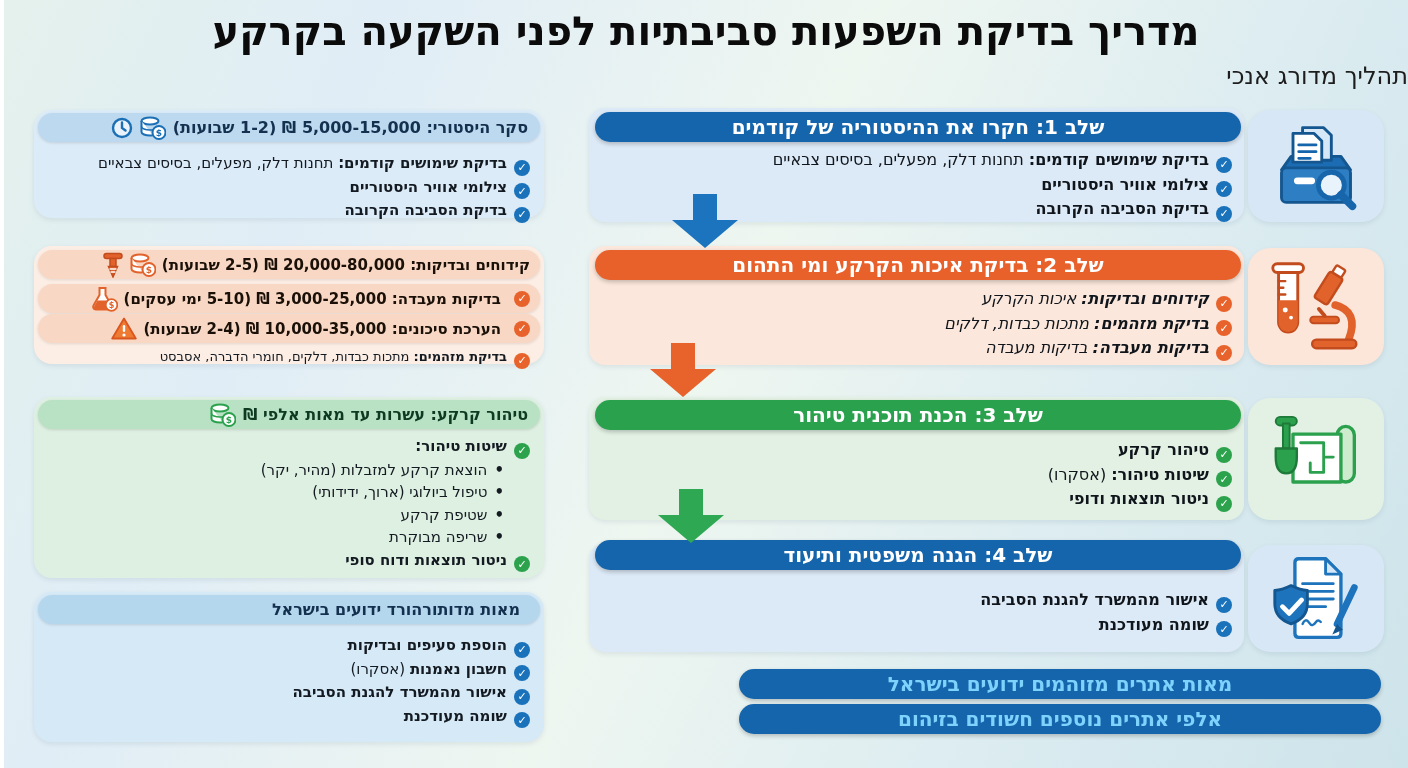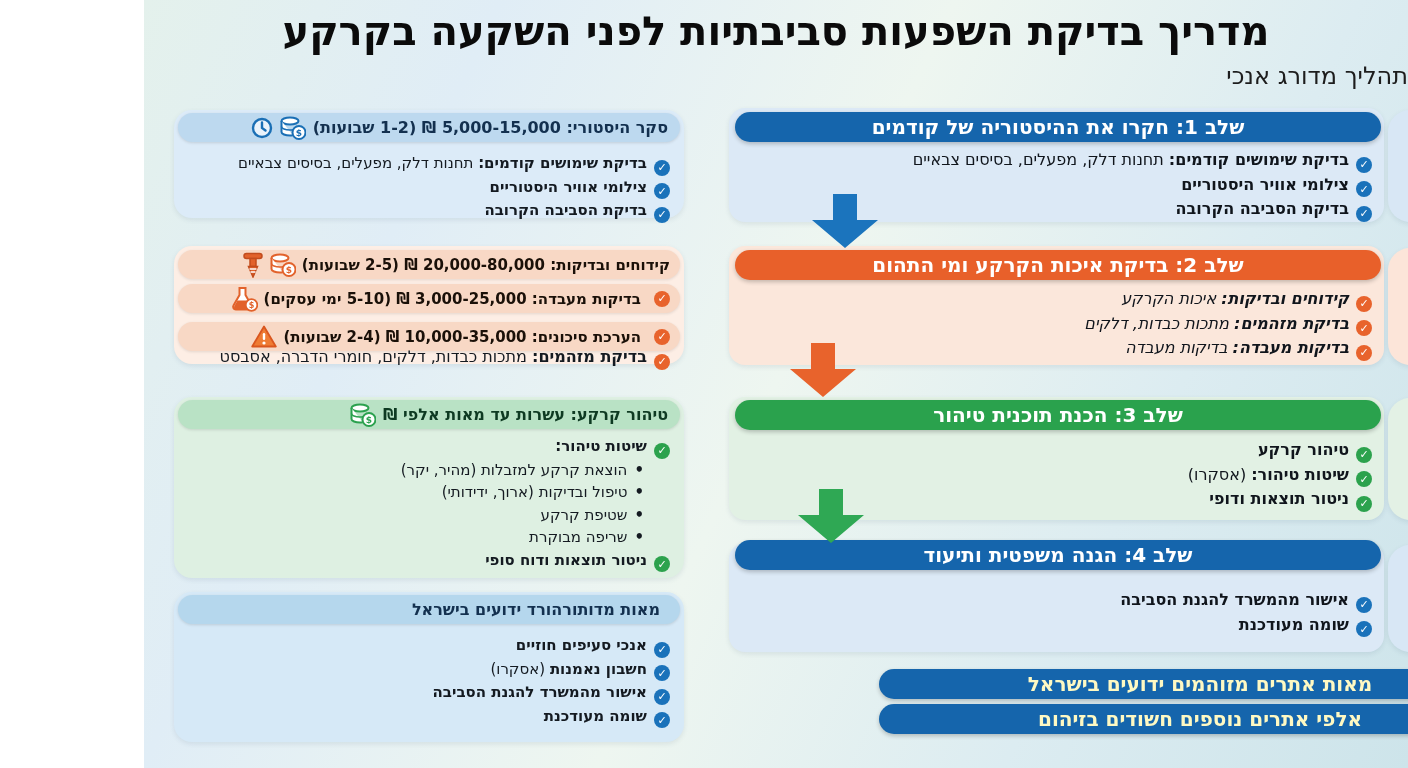--- a/index.html
+++ b/index.html
@@ -1,18 +1,18 @@
 <!DOCTYPE html>
 <html lang="he" dir="rtl"><head>
 <meta charset="utf-8">
 <style>
   * { margin:0; padding:0; box-sizing:border-box; }
   html,body { width:1408px; height:768px; }
   body { font-family:"DejaVu Sans","Liberation Sans",sans-serif; }
-  .canvas { position:relative; width:1264px; height:768px; overflow:hidden; direction:rtl;
+  .canvas { position:relative; width:1404px; height:768px; overflow:hidden; direction:rtl;
     background:linear-gradient(115deg,#e4f1ec 0%,#e0edf6 22%,#eef6f0 50%,#dcecf1 75%,#cde4ea 100%); }
 
   .title { position:absolute; top:8px; left:0; width:100%; text-align:center;
     font-size:40px; font-weight:bold; color:#0b0b0b; }
   .subtitle { position:absolute; top:62px; left:0; width:100%; text-align:right;
     font-size:24px; color:#1d1d1d; }
 
   
   .strip { position:absolute; left:585px; width:655px; border-radius:16px;
     box-shadow:0 2px 5px rgba(40,70,100,.10); }
@@ -68,29 +68,29 @@
   .box-items { position:absolute; right:14px; left:14px; text-align:right;
     font-size:15px; color:#141a21; }
   .bi1 { top:42px; line-height:23px; }
   .bi3 { top:38px; line-height:23px; }
   .bi4 { top:42px; line-height:25px; font-weight:bold; }
   .bi4 .reg { font-weight:normal; }
 
   .row-pill { position:absolute; left:4px; right:4px; height:29px; border-radius:15px;
     background:#f8d8c5; display:flex; align-items:center; gap:6px; padding:0 10px;
     font-weight:bold; font-size:15px; color:#1a1008; box-shadow:0 1px 3px rgba(0,0,0,.10); }
-  .rp1 { top:4px; } .rp2 { top:38px; } .rp3 { top:76px; }
+  .rp1 { top:4px; } .rp2 { top:38px; } .rp3 { top:68px; }
   .row-free { position:absolute; right:14px; left:8px; top:102px; text-align:right;
-    font-size:16px; color:#141a21; line-height:17px; }
+    font-size:13px; color:#141a21; line-height:17px; }
 
   .bullet-line { line-height:22.5px; padding-right:26px; }
   .dot::before { content:"•"; margin-left:7px; font-weight:bold; }
 
   .banner { position:absolute; left:735px; width:642px; height:30px; border-radius:15px;
-    background:#1565ac; color:#fef9c3; font-weight:bold; font-size:20px;
+    background:#1565ac; color:#7dd3fc; font-weight:bold; font-size:20px;
     display:flex; align-items:center; justify-content:center; box-shadow:0 2px 4px rgba(0,0,0,.22); }
   .bn1 { top:669px; } .bn2 { top:704px; }
 
   .mini { display:inline-flex; flex:0 0 auto; vertical-align:-6px; }
 </style>
 </head>
 <body>
 
 <div class="canvas">
 
@@ -302,33 +302,33 @@
             <path d="M1.5 5 v11 c0 2 3.8 3.5 8.5 3.5 c1 0 2 -.1 2.9 -.2" fill="#fff" stroke="#2ba14e" stroke-width="2"></path>
             <path d="M1.5 10.5 c0 2 3.8 3.5 8.5 3.5 c1.2 0 2.3 -.1 3.3 -.3" fill="none" stroke="#2ba14e" stroke-width="1.6"></path>
             <circle cx="19" cy="16.5" r="6.5" fill="#fff" stroke="#2ba14e" stroke-width="2"></circle>
             <text x="19" y="19.8" text-anchor="middle" font-size="9" font-weight="bold" fill="#2ba14e">$</text>
           </svg>
       </span>
     </div>
     <div class="box-items bi3">
       <div class="s-line"><span class="chk chk-green"></span><span class="bld">שיטות טיהור:</span></div>
       <div class="bullet-line"><span class="dot">הוצאת קרקע למזבלות (מהיר, יקר)</span></div>
-      <div class="bullet-line"><span class="dot">טיפול ובדיקות (ארוך, ידידותי)</span></div>
+      <div class="bullet-line"><span class="dot">טיפול ביולוגי (ארוך, ידידותי)</span></div>
       <div class="bullet-line"><span class="dot">שטיפת קרקע</span></div>
       <div class="bullet-line"><span class="dot">שריפה מבוקרת</span></div>
       <div class="s-line"><span class="chk chk-green"></span><span class="bld">ניטור תוצאות ודוח סופי</span></div>
     </div>
   </div>
 
   <div class="box b4">
     <div class="box-header bh4">
       <span>מאות מדותורהורד ידועים בישראל</span>
     </div>
     <div class="box-items bi4">
-      <div class="s-line"><span class="chk chk-blue"></span><span>אנכי סעיפים חוזיים</span><span class="reg"></span></div>
+      <div class="s-line"><span class="chk chk-blue"></span><span>הוספת סעיפים ובדיקות</span><span class="reg"></span></div>
       <div class="s-line"><span class="chk chk-blue"></span><span>חשבון נאמנות</span><span class="reg"> (אסקרו)</span></div>
       <div class="s-line"><span class="chk chk-blue"></span><span>אישור מהמשרד להגנת הסביבה</span><span class="reg"></span></div>
       <div class="s-line"><span class="chk chk-blue"></span><span>שומה מעודכנת</span><span class="reg"></span></div>
     </div>
   </div>
 
   <div class="banner bn1">
       <span>מאות אתרים מזוהמים ידועים בישראל</span>
     </div>
   <div class="banner bn2">

